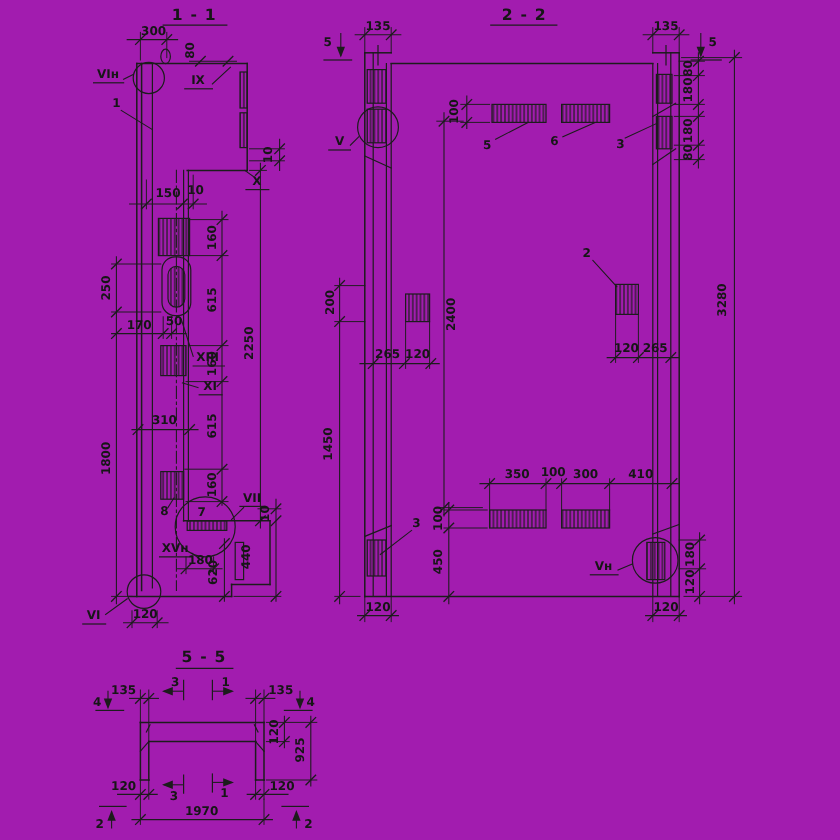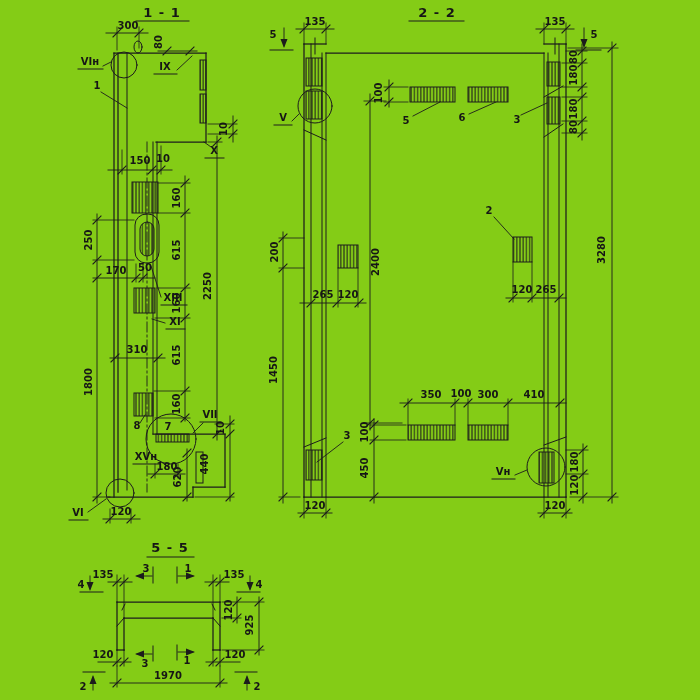--- a/index.html
+++ b/index.html
@@ -1,16 +1,16 @@
 <!DOCTYPE html>
 <html><head>
 <meta charset="utf-8">
 <style>
   html,body{margin:0;padding:0;background:#ffffff;}
-  .sheet{position:relative;width:700px;height:700px;background:#84cc16;overflow:hidden;
+  .sheet{position:relative;width:700px;height:700px;background:#a21caf;overflow:hidden;
          font-family:"DejaVu Sans",sans-serif;}
   svg{display:block}
   svg line, svg path, svg rect, svg circle, svg ellipse, svg polyline{
     stroke:#1c1c1c; fill:none; stroke-width:1; stroke-linecap:square;
   }
   svg .plate{fill:url(#hv); stroke:#1c1c1c;}
   svg .dimln{stroke-width:.9;}
   svg .ext{stroke-width:.8;}
   svg .geo{stroke-width:1.25;}
   svg .axis{stroke-dasharray:10 3 2 3; stroke-width:.9;}

